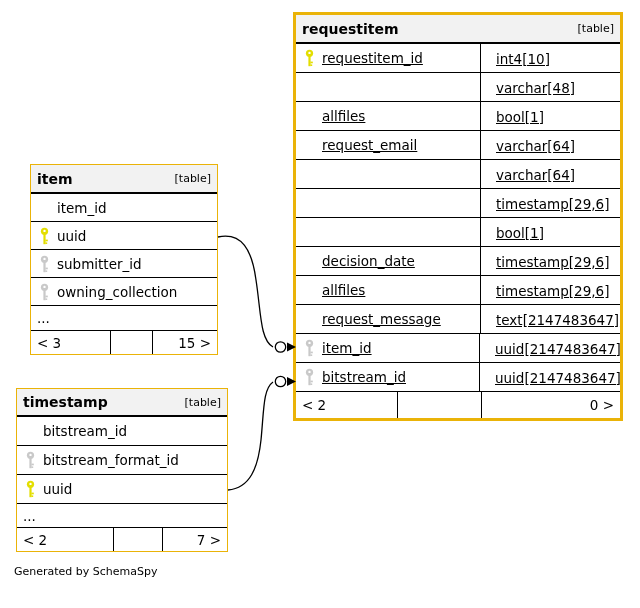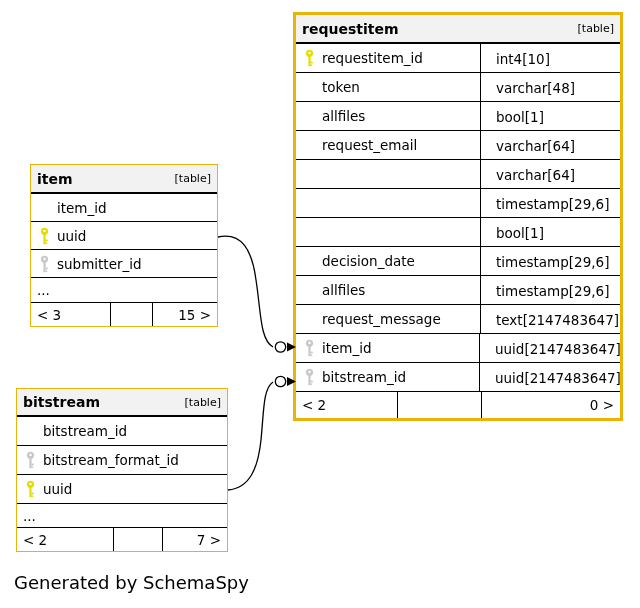--- a/index.html
+++ b/index.html
@@ -25,21 +25,21 @@
   .ctype{border-left:1px solid #000;align-self:stretch;display:flex;align-items:center;
          padding-left:15px;box-sizing:border-box;white-space:nowrap;}
   .erow{display:flex;align-items:center;border-bottom:1px solid #000;box-sizing:border-box;padding-left:6px;}
   .tfoot{display:flex;box-sizing:border-box;}
   .fcell{display:flex;align-items:center;box-sizing:border-box;border-right:1px solid #000;padding:0 6px;}
   .fcell.last{border-right:none;justify-content:flex-end;}
 
   
   .t-req{left:293px;top:12px;width:330px;}
   .t-req .thead{height:29px;}
-  .t-req .trow{height:29px;}
+  .t-req .trow{height:29px;text-decoration:underline;}
   .t-req .cname-cell{flex:0 0 157px;}
   .t-req .ctype{flex:0 0 140px;margin-left:auto;height:29px;}
   .t-req .tfoot{height:26px;}
   .t-req .f1{flex:0 0 102px;}
   .t-req .f2{flex:0 0 84px;}
   .t-req .f3{flex:1;}
 
   
   .t-item{left:30px;top:164px;width:188px;}
   .t-item .thead{height:29px;}
@@ -56,21 +56,21 @@
   .t-bit .trow{height:29px;}
   .t-bit .erow{height:24px;}
   .t-bit .tfoot{height:23px;}
   .t-bit .f1{flex:0 0 97px;}
   .t-bit .f2{flex:0 0 49px;}
   .t-bit .f3{flex:1;}
 
   
   .connectors{position:absolute;left:0;top:0;width:640px;height:608px;z-index:3;pointer-events:none;}
 
-  .caption{position:absolute;left:14px;top:565px;font-size:18px;z-index:2;margin-top:7px;}
+  .caption{position:absolute;left:14px;top:565px;font-size:11px;z-index:2;}
 </style>
 </head>
 <body>
 
 <svg width="0" height="0" style="position:absolute" aria-hidden="true">
   <defs>
     <symbol id="keysym" viewBox="0 0 13 18">
       <circle cx="6.5" cy="4.3" r="3.6" fill="currentColor"></circle>
       <circle cx="6.5" cy="3.9" r="1.2" fill="#ffffff"></circle>
       <rect x="5.4" y="7.2" width="2.2" height="10" fill="currentColor"></rect>
@@ -101,21 +101,20 @@
       <span class="islot">
           <svg class="keysvg pk">
             <use href="#keysym" xlink:href="#keysym"></use>
           </svg>
         </span>
       <span class="cname cname-cell">requestitem_id</span>
       <span class="ctype">int4[10]</span>
     </div>
     <div class="trow">
       <span class="islot"></span>
-      <span class="cname cname-cell">token</span>
       <span class="ctype">varchar[48]</span>
     </div>
     <div class="trow">
       <span class="islot"></span>
       <span class="cname cname-cell">allfiles</span>
       <span class="ctype">bool[1]</span>
     </div>
     <div class="trow">
       <span class="islot"></span>
       <span class="cname cname-cell">request_email</span>
@@ -193,33 +192,41 @@
       <span class="cname">uuid</span>
     </div>
     <div class="trow">
       <span class="islot">
           <svg class="keysvg fk">
             <use href="#keysym" xlink:href="#keysym"></use>
           </svg>
         </span>
       <span class="cname">submitter_id</span>
     </div>
+    <div class="trow">
+      <span class="islot">
+          <svg class="keysvg fk">
+            <use href="#keysym" xlink:href="#keysym"></use>
+          </svg>
+        </span>
+      <span class="cname">owning_collection</span>
+    </div>
 
     <div class="erow">...</div>
 
     <div class="tfoot">
       <span class="fcell f1">&lt; 3</span>
       <span class="fcell f2"></span>
       <span class="fcell f3 last">15 &gt;</span>
     </div>
   </div>
 
   <div class="tbl thin t-bit">
     <div class="thead">
-      <span class="tname">bitstream</span>
+      <span class="tname">timestamp</span>
       <span class="tbadge">[table]</span>
     </div>
 
     <div class="trow">
       <span class="islot"></span>
       <span class="cname">bitstream_id</span>
     </div>
     <div class="trow">
       <span class="islot">
           <svg class="keysvg fk">

